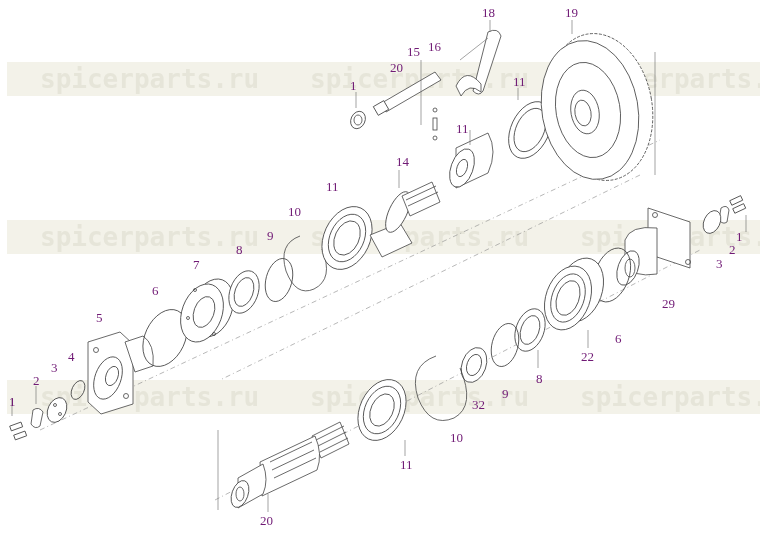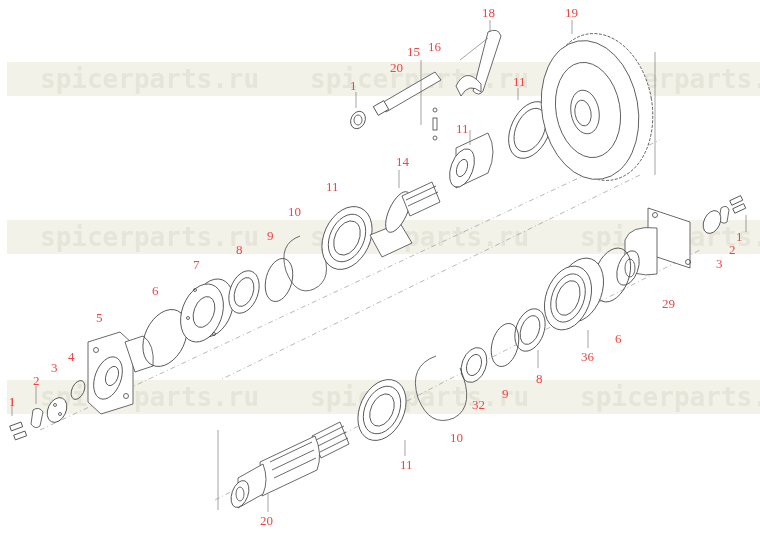--- a/index.html
+++ b/index.html
@@ -17,21 +17,21 @@
     }
     .wm-text {
       position: absolute; height: 34px; line-height: 34px;
       font-family: "DejaVu Sans Mono", "Liberation Mono", monospace;
       font-weight: bold; font-size: 26px; color: #e6e5d9;
       white-space: nowrap; letter-spacing: 0px;
     }
     .part-label {
       position: absolute;
       font-family: "Liberation Serif", "DejaVu Serif", serif;
-      font-size: 13px; color: #ef4444;
+      font-size: 13px; color: #701a75;
       line-height: 13px; white-space: nowrap;
     }
     svg .ln { stroke: #444; stroke-width: 0.8; fill: none; }
     svg .lf { stroke: #444; stroke-width: 0.8; fill: #ffffff; }
     svg .dash { stroke: #888; stroke-width: 0.6; fill: none; stroke-dasharray: 5 3 1 3; }
     svg .lead { stroke: #666; stroke-width: 0.6; fill: none; }
   </style>
 </head>
 <body>
 
@@ -242,20 +242,20 @@
   <span class="part-label" style="left:396px;top:155px">14</span>
   <span class="part-label" style="left:456px;top:122px">11</span>
   <span class="part-label" style="left:513px;top:75px">11</span>
   <span class="part-label" style="left:482px;top:6px">18</span>
   <span class="part-label" style="left:565px;top:6px">19</span>
   <span class="part-label" style="left:736px;top:230px">1</span>
   <span class="part-label" style="left:729px;top:243px">2</span>
   <span class="part-label" style="left:716px;top:257px">3</span>
   <span class="part-label" style="left:662px;top:297px">29</span>
   <span class="part-label" style="left:615px;top:332px">6</span>
-  <span class="part-label" style="left:581px;top:350px">36</span>
+  <span class="part-label" style="left:581px;top:350px">22</span>
   <span class="part-label" style="left:536px;top:372px">8</span>
   <span class="part-label" style="left:502px;top:387px">9</span>
   <span class="part-label" style="left:472px;top:398px">32</span>
   <span class="part-label" style="left:450px;top:431px">10</span>
   <span class="part-label" style="left:400px;top:458px">11</span>
   <span class="part-label" style="left:260px;top:514px">20</span>
 </div>
 
 </body></html>

